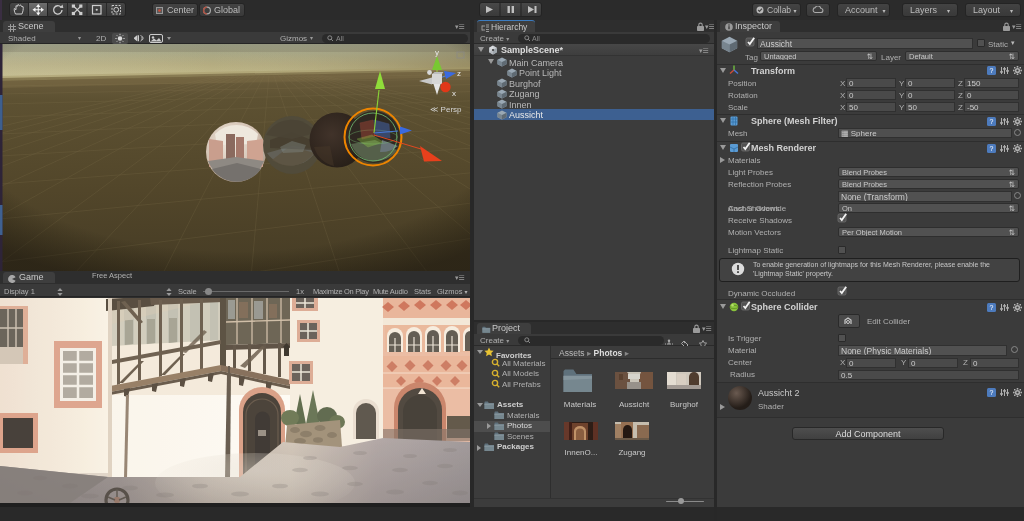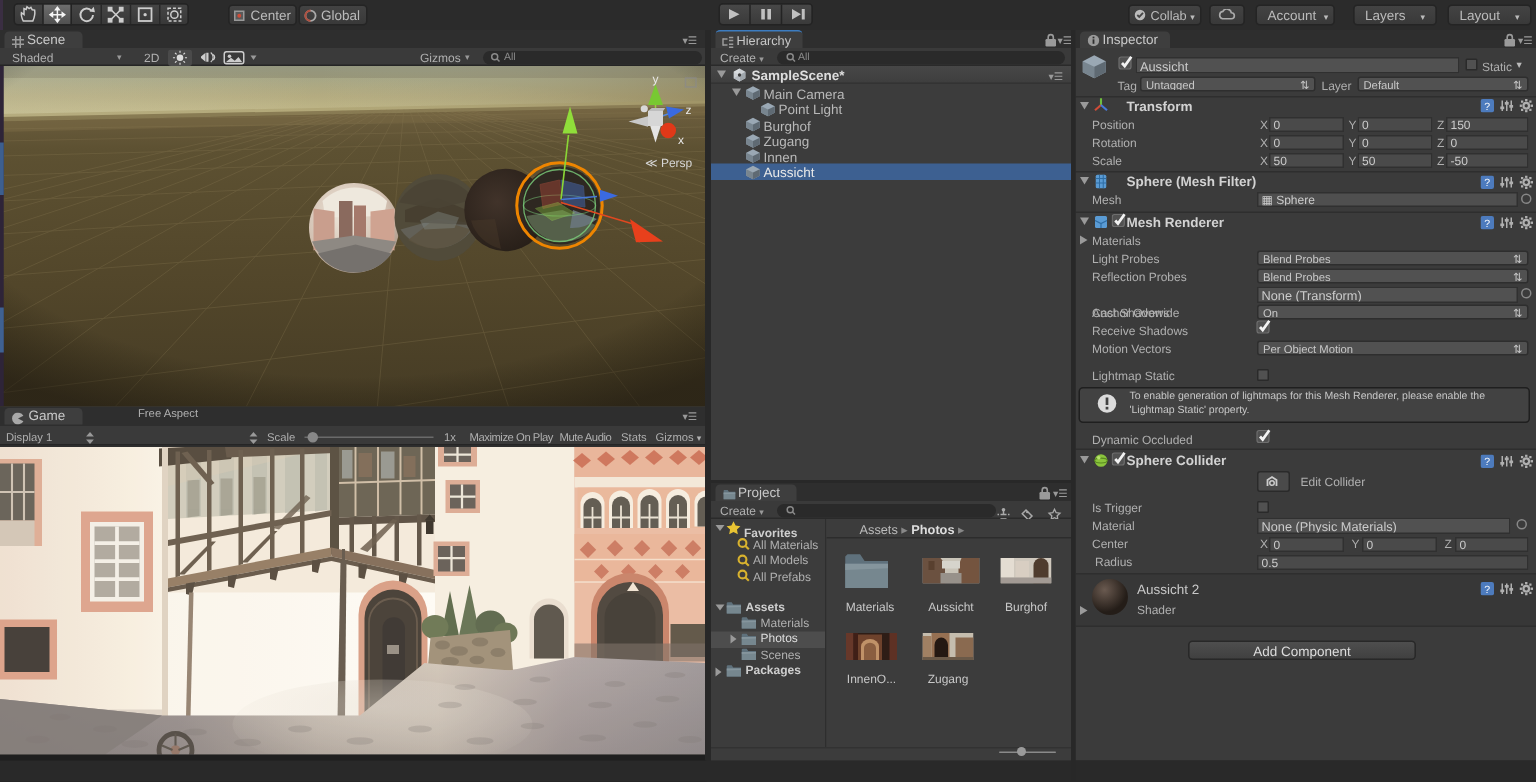--- a/index.html
+++ b/index.html
@@ -786,21 +786,21 @@
     <div class="abs txts" style="left:33px;top:85.5px;">Scenes</div>
     <div class="abs" style="left:3px;top:98.5px;width:0;height:0;border-top:3px solid transparent;border-bottom:3px solid transparent;border-left:4.5px solid #9a9a9a;"></div>
     <svg class="abs" style="left:10px;top:95.5px;" width="11" height="10">
           <use href="#folder"></use>
         </svg>
     <div class="abs" style="left:23px;top:96px;color:#cfcfcf;font-weight:bold;">Packages</div>
   </div>
   <div class="abs" style="left:76px;top:24px;width:1px;height:161px;background:#2e2e2e;"></div>
   <div id="pcontent" class="abs" style="left:77px;top:24px;width:163px;height:161px;background:#3c3c3c;">
     <div class="abs" style="left:0;top:0;width:163px;height:13px;background:#3c3c3c;border-bottom:1px solid #2c2c2c;"></div>
-    <div class="abs" style="left:22px;top:2px;font-size:8.5px;color:#bbb;">Assets <span style="color:#888;">▸</span> <b style="color:#ddd;">Photos</b> <span style="color:#888;">▸</span></div>
+    <div class="abs" style="left:8px;top:2px;font-size:8.5px;color:#bbb;">Assets <span style="color:#888;">▸</span> <b style="color:#ddd;">Photos</b> <span style="color:#888;">▸</span></div>
 
     <svg class="abs" style="left:11px;top:19px;" width="36" height="30" viewBox="0 0 12 10">
           <use href="#folder"></use>
         </svg>
     <div class="abs" style="left:2px;top:54px;width:54px;text-align:center;font-size:8px;color:#c8c8c8;">Materials</div>
 
     <svg class="abs" style="left:64px;top:26px;" width="38" height="17" viewBox="0 0 38 17">
       <rect width="38" height="17" fill="#c9c4b8"></rect>
       <path d="M0 0 h12 l3 4 v13 h-15 z" fill="#6b5140"></path>
       <path d="M38 0 h-12 l-2 5 v12 h14 z" fill="#74543f"></path>

